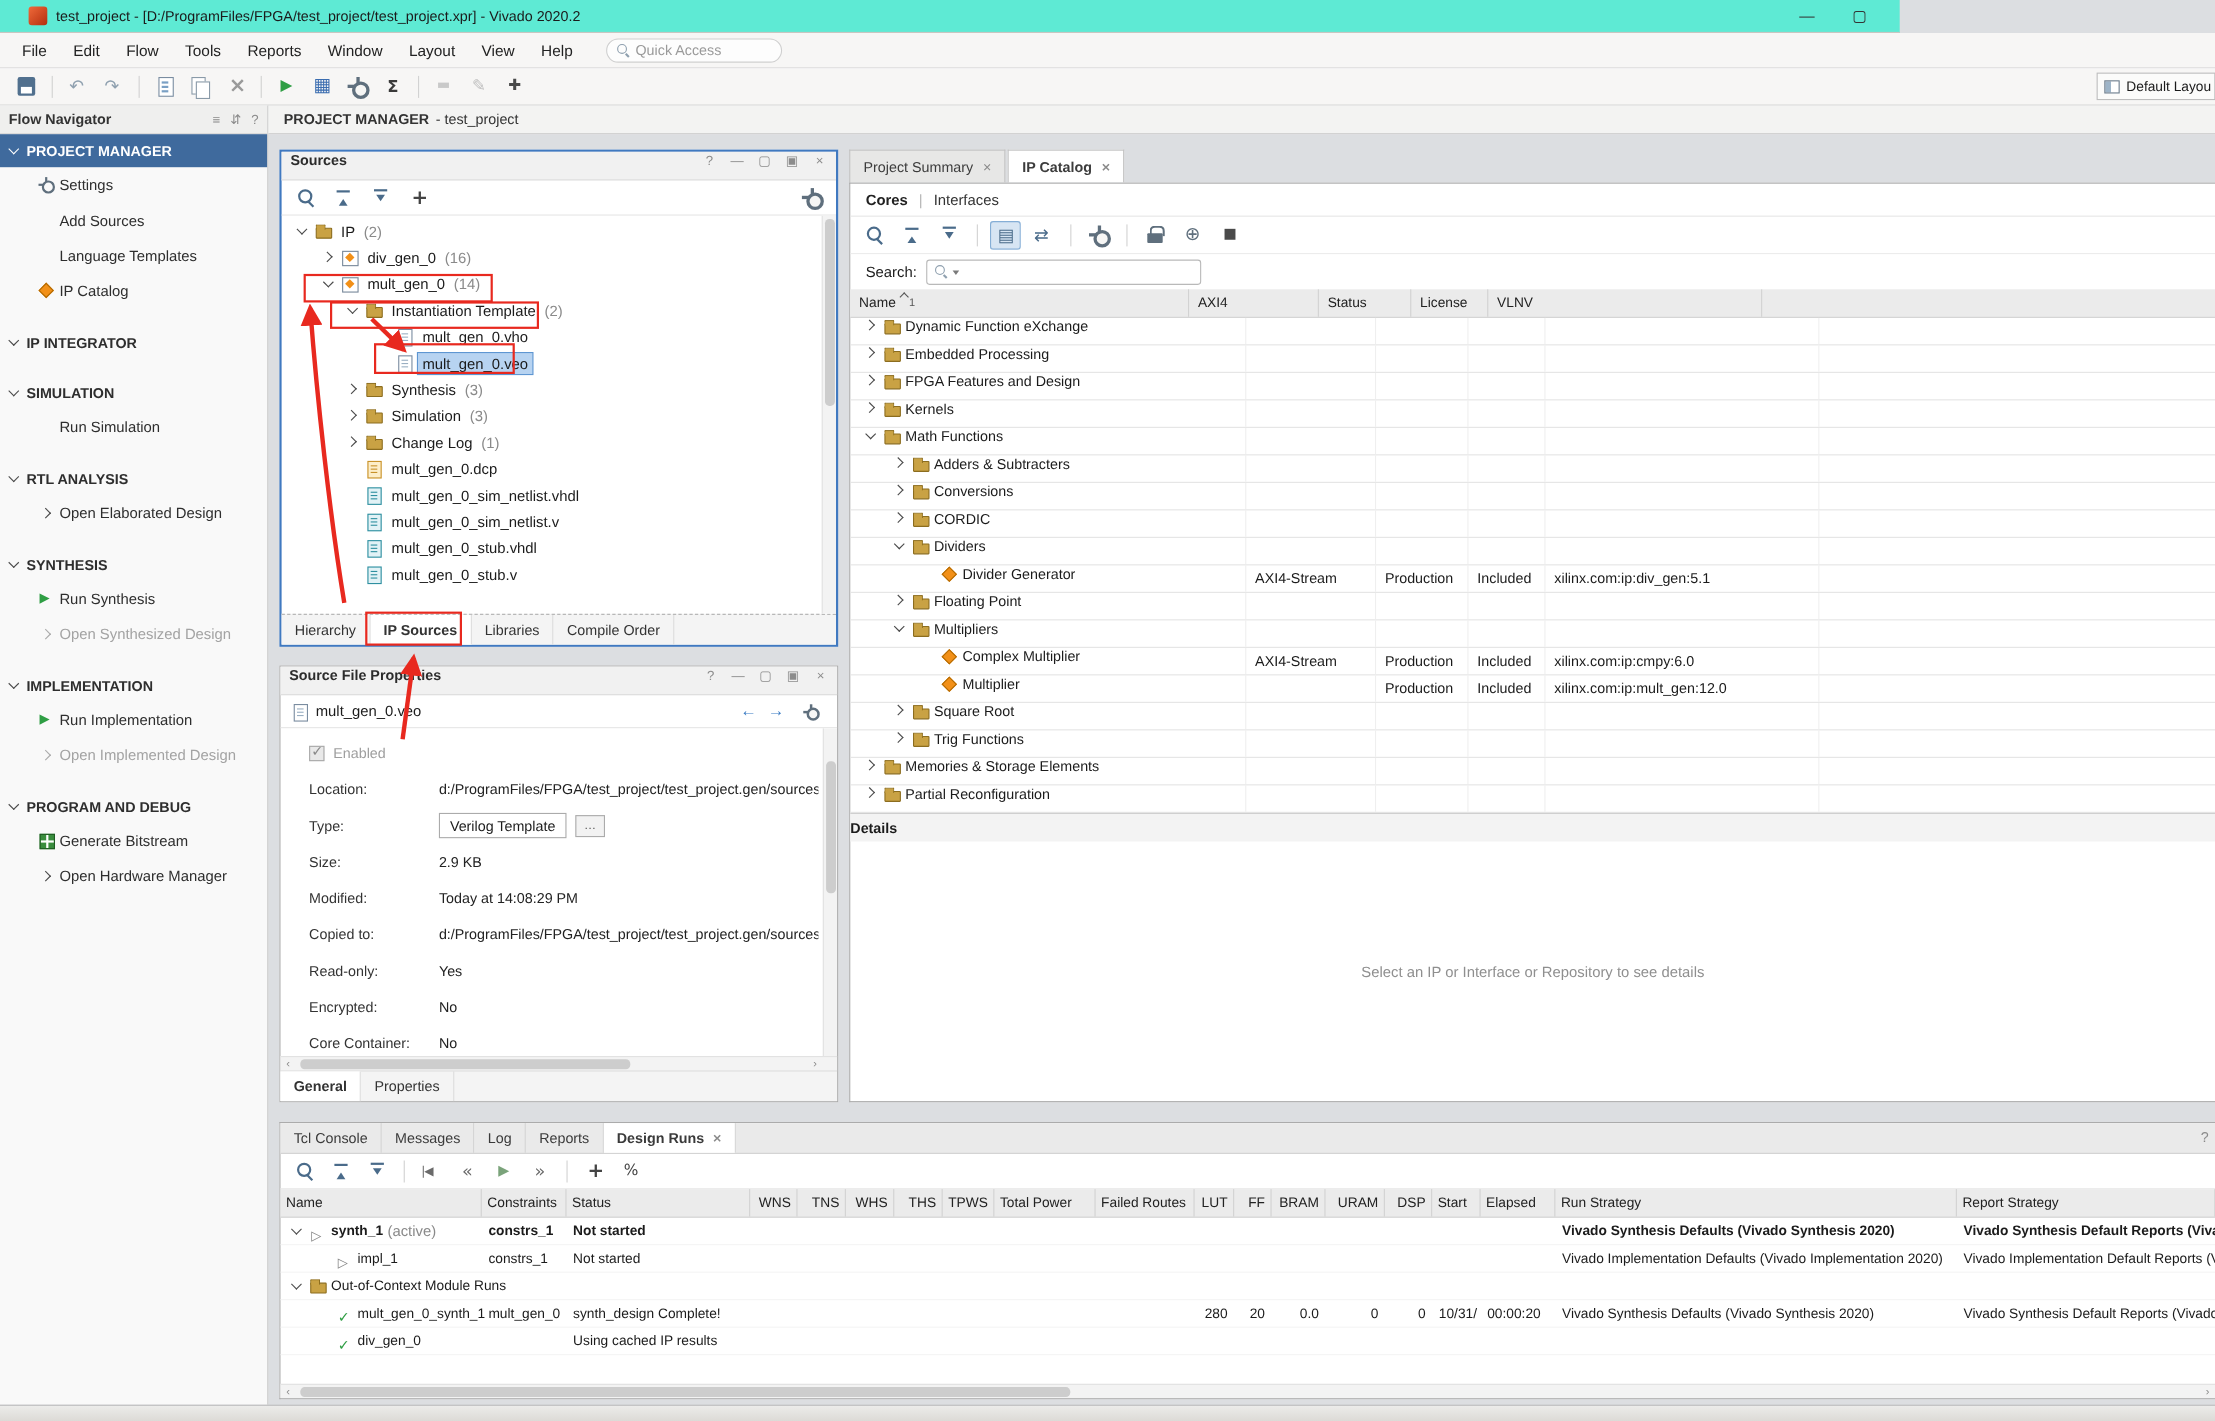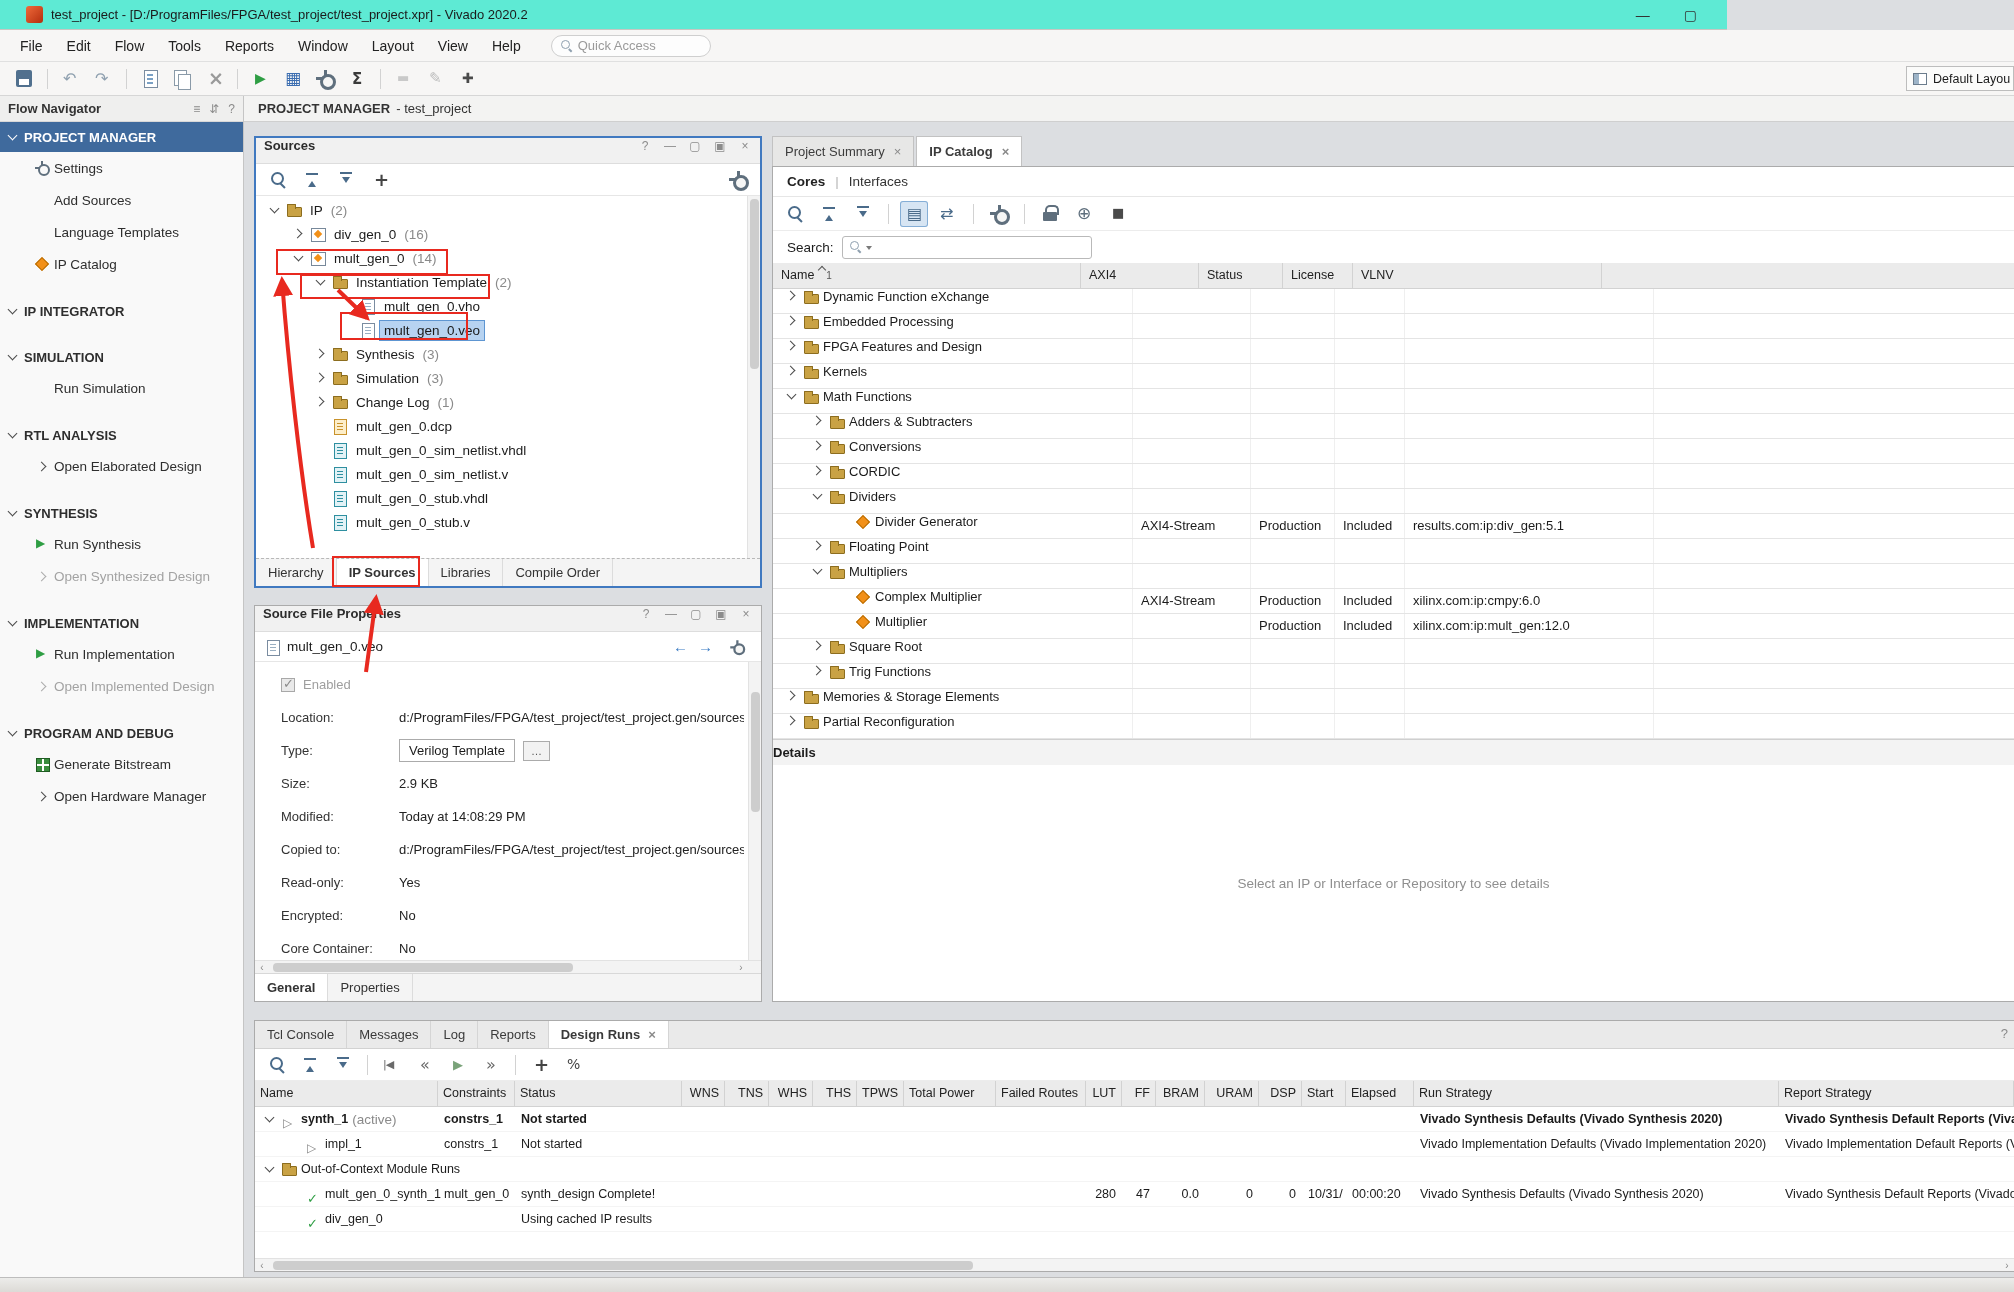--- a/index.html
+++ b/index.html
@@ -774,21 +774,21 @@
       </div>
       <div class="cat-row" data-lvl="2">
         <span class="cat-name">
           <span class="chev"></span>
           <span class="ticon" data-icon="ipstar"></span>
           <span>Divider Generator</span>
         </span>
         <span class="cell c-caxi" style="width:118px">AXI4-Stream</span>
         <span class="cell c-cstatus" style="width:84px">Production</span>
         <span class="cell c-clic" style="width:70px">Included</span>
-        <span class="cell c-cvlnv" style="width:249px">results.com:ip:div_gen:5.1</span>
+        <span class="cell c-cvlnv" style="width:249px">xilinx.com:ip:div_gen:5.1</span>
       </div>
       <div class="cat-row" data-lvl="1">
         <span class="cat-name">
           <span class="chev" data-exp="closed"></span>
           <span class="ticon" data-icon="folder"></span>
           <span>Floating Point</span>
         </span>
         <span class="cell c-caxi" style="width:118px"></span>
         <span class="cell c-cstatus" style="width:84px"></span>
         <span class="cell c-clic" style="width:70px"></span>
@@ -1032,21 +1032,21 @@
         <span class="rc c-constr">mult_gen_0</span>
         <span class="rc c-status">synth_design Complete!</span>
         <span class="rc c-wns num"></span>
         <span class="rc c-tns num"></span>
         <span class="rc c-whs num"></span>
         <span class="rc c-ths num"></span>
         <span class="rc c-tpws num"></span>
         <span class="rc c-tpower"></span>
         <span class="rc c-froutes"></span>
         <span class="rc c-lut num">280</span>
-        <span class="rc c-ff num">47</span>
+        <span class="rc c-ff num">20</span>
         <span class="rc c-bram num">0.0</span>
         <span class="rc c-uram num">0</span>
         <span class="rc c-dsp num">0</span>
         <span class="rc c-start">10/31/</span>
         <span class="rc c-elapsed">00:00:20</span>
         <span class="rc c-rstrat">Vivado Synthesis Defaults (Vivado Synthesis 2020)</span>
         <span class="rc c-repstrat">Vivado Synthesis Default Reports (Vivado S</span>
       </div>
       <div class="run-row" data-lvl="1">
         <span class="rc c-name">

